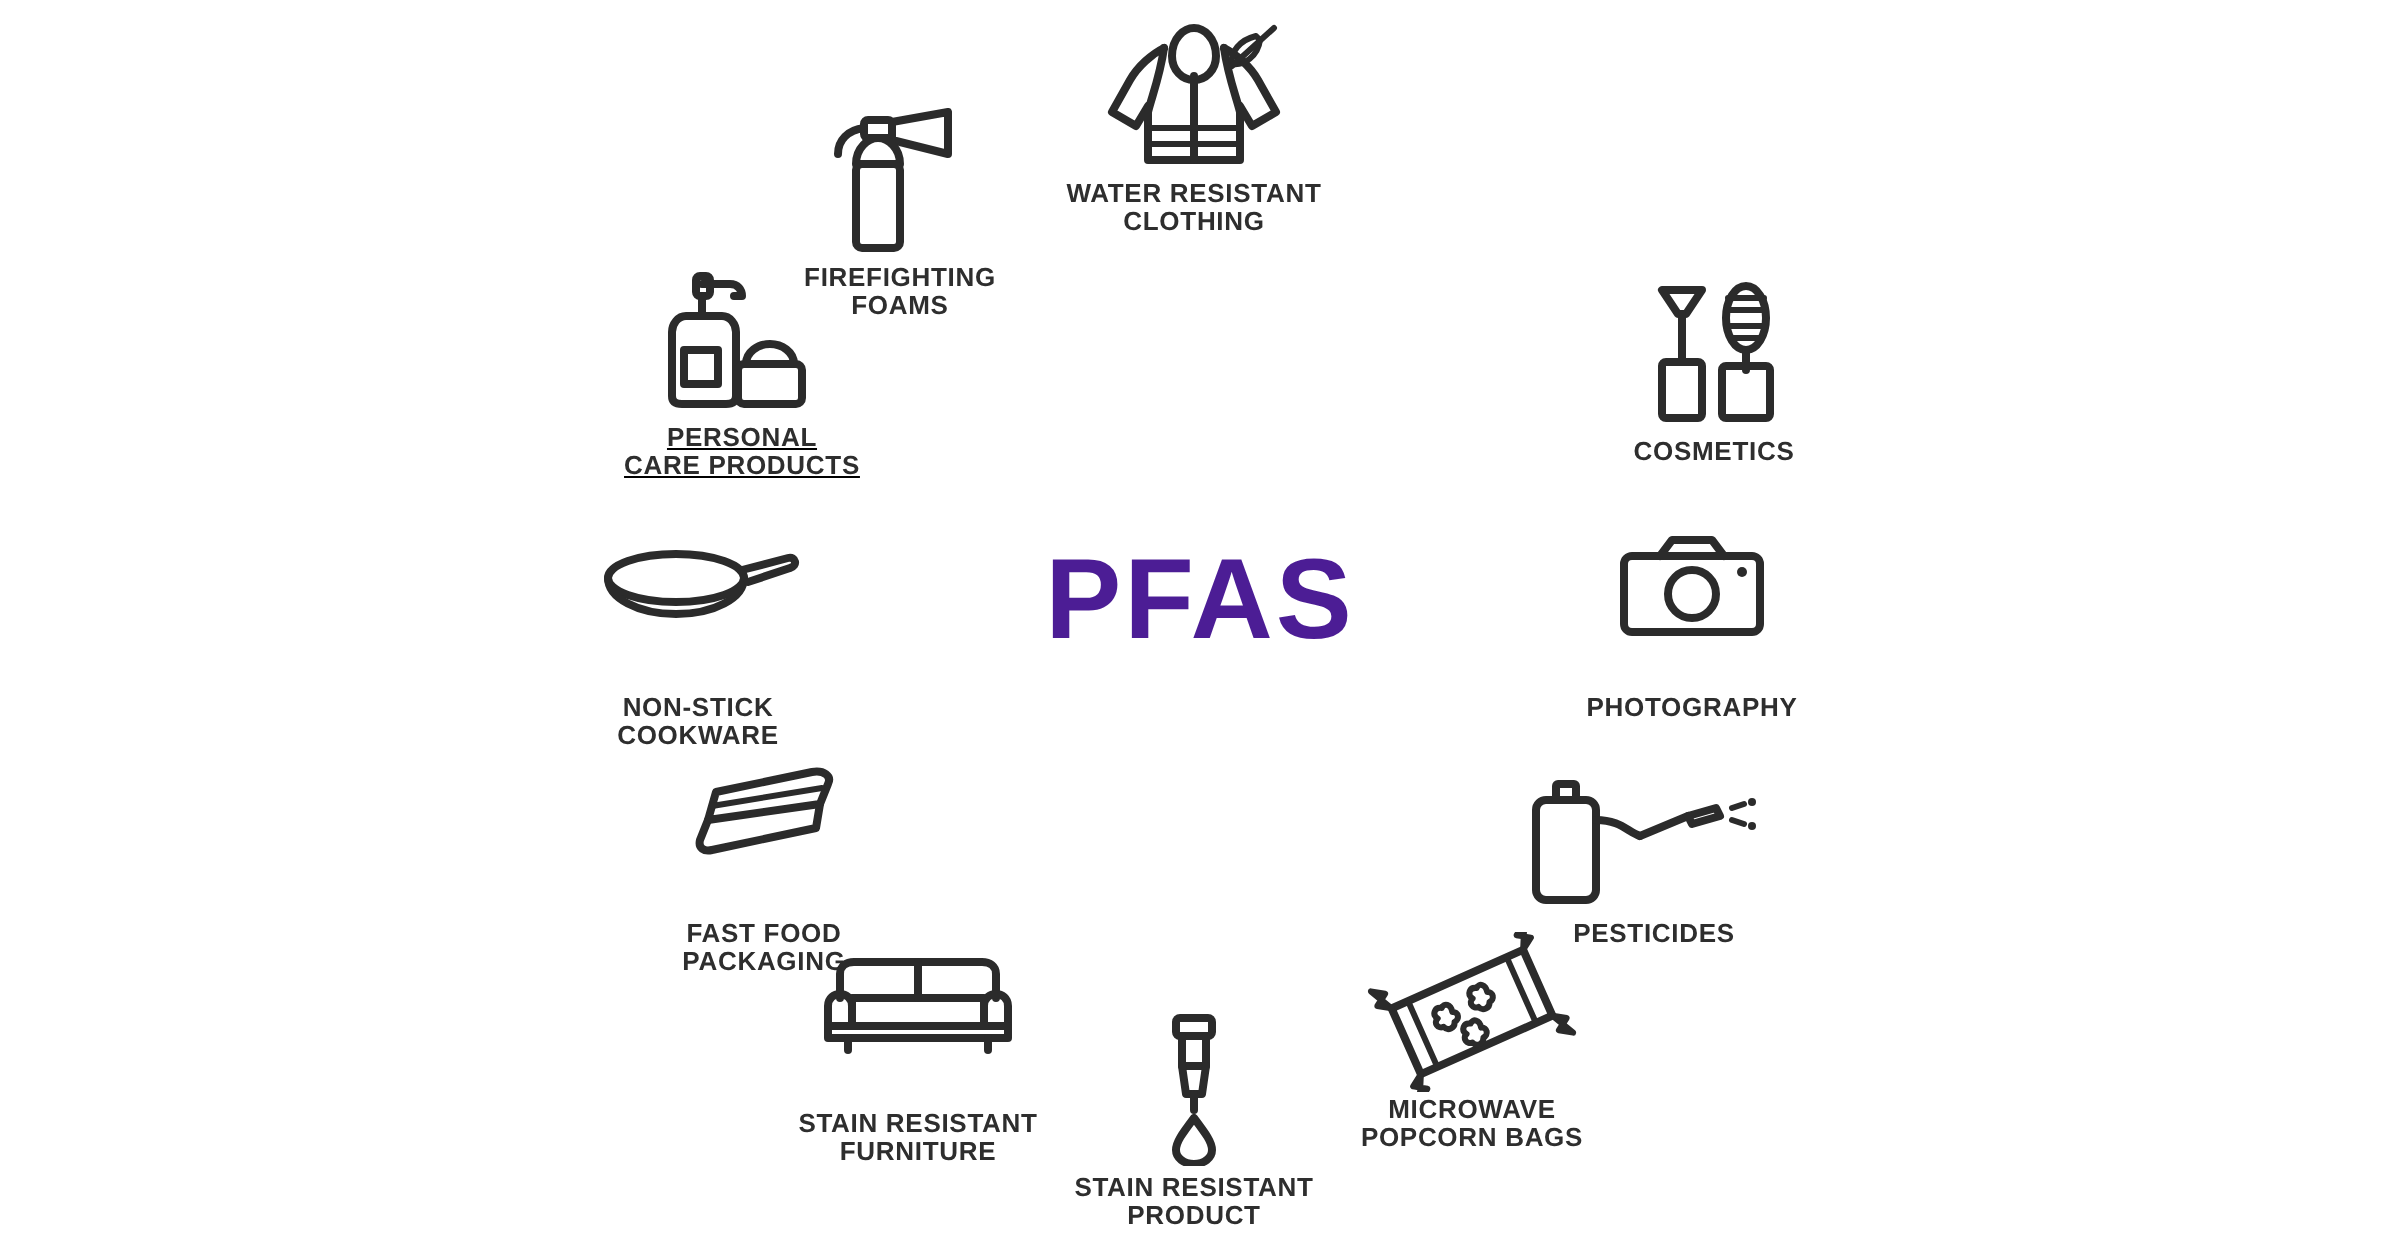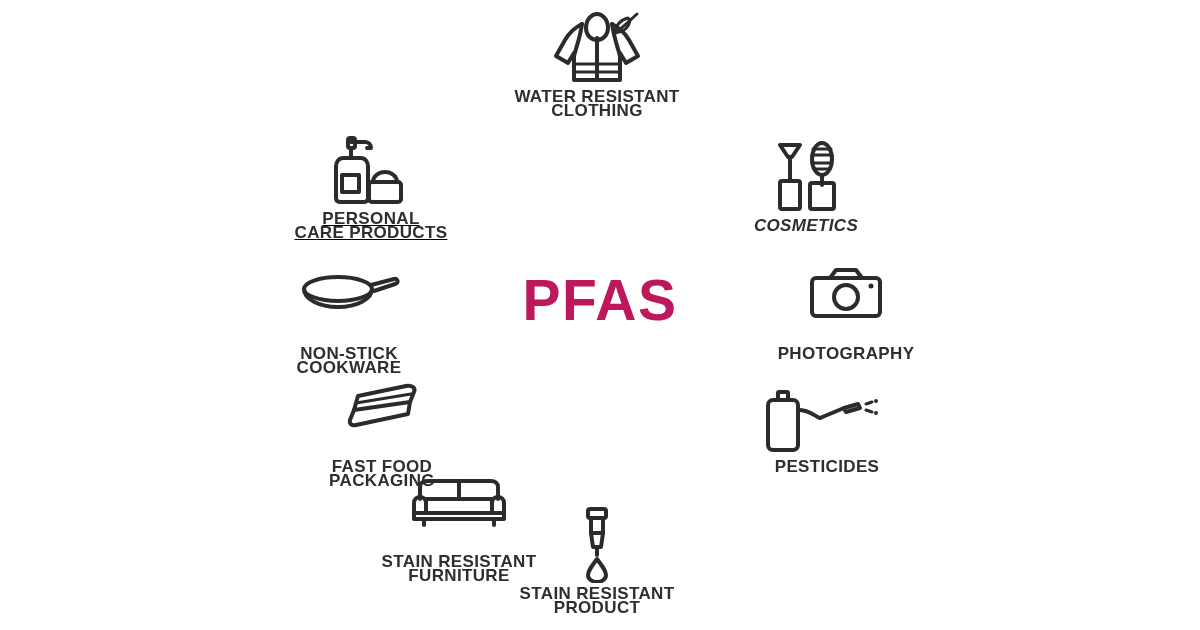--- a/index.html
+++ b/index.html
@@ -21,21 +21,21 @@
   .center-word {
     position: absolute;
     left: 0;
     top: 272px;
     width: 1200px;
     text-align: center;
     font-family: "Liberation Sans", "DejaVu Sans", sans-serif;
     font-size: 57px;
     font-weight: bold;
     letter-spacing: 1.5px;
-    color: #be185d;
+    color: #4c1d95;
     line-height: 1;
     user-select: none;
   }
 
   
   .node {
     position: absolute;
     width: 200px;
     margin-left: -100px; 
     text-align: center;
@@ -46,21 +46,21 @@
     line-height: 0;
   }
   .node svg {
     display: inline-block;
     vertical-align: bottom;
   }
   .node .caption {
     display: block;
     margin-top: 4px;
     font-family: "Liberation Sans", "DejaVu Sans", sans-serif;
-    font-size: 17px;
+    font-size: 13px;
     font-weight: bold;
     letter-spacing: 0.35px;
     line-height: 14px;
     color: #2e2e2e;
     text-transform: uppercase;
     white-space: pre-line;
     user-select: none;
   }
 
   
@@ -101,39 +101,52 @@
         <line class="ico-thin" x1="33" y1="56" x2="77" y2="56"></line>
         <line class="ico-thin" x1="33" y1="64" x2="77" y2="64"></line>
         <path class="ico-thin" d="M86 10 C78 12, 73 18, 74 24 C80 25, 87 20, 88 12 Z"></path>
         <line class="ico-thin" x1="74" y1="25" x2="95" y2="6"></line>
       </svg>
     </span>
     <span class="caption">WATER RESISTANT
 CLOTHING</span>
   </div>
 
+  <div class="node" style="left:450px; top:50px;">
+    <span class="icon-wrap">
+      <svg width="96" height="78" viewBox="0 0 96 78">
+        <rect class="ico" x="30" y="10" width="14" height="9" rx="2"></rect>
+        <path class="ico" d="M30 14 C22 15, 17 20, 17 27"></path>
+        <path class="ico" d="M44 11 L72 6 L72 27 L44 20 Z"></path>
+        <path class="ico" d="M26 32 C26 24, 32 19, 37 19 C42 19, 48 24, 48 32 Z"></path>
+        <rect class="ico" x="26" y="32" width="22" height="42" rx="3"></rect>
+      </svg>
+    </span>
+    <span class="caption">FIREFIGHTING
+FOAMS</span>
+  </div>
 
 
   <div class="node" style="left:371px; top:130px;text-decoration:underline;">
     <span class="icon-wrap">
       <svg width="100" height="78" viewBox="0 0 100 78">
         <path class="ico" d="M30 12 L44 12 C48 12, 50 15, 50 18 L46 18"></path>
         <rect class="ico" x="27" y="8" width="7" height="10" rx="2"></rect>
         <line class="ico" x1="30" y1="18" x2="30" y2="28"></line>
         <path class="ico" d="M22 28 L40 28 C44 28, 47 32, 47 36 L47 68 C47 71, 45 72, 42 72 L20 72 C17 72, 15 71, 15 68 L15 36 C15 32, 18 28, 22 28 Z"></path>
         <rect class="ico" x="21" y="45" width="17" height="17"></rect>
         <path class="ico" d="M52 52 C52 46, 58 42, 64 42 C70 42, 76 46, 76 52"></path>
         <rect class="ico" x="48" y="52" width="32" height="20" rx="3"></rect>
       </svg>
     </span>
     <span class="caption">PERSONAL
 CARE PRODUCTS</span>
   </div>
 
-  <div class="node" style="left:806px; top:137px;font-style:italic;">
+  <div class="node" style="left:857px; top:137px;">
     <span class="icon-wrap">
       <svg width="105" height="78" viewBox="0 0 105 78">
         <path class="ico" d="M26 8 L46 8 L38 20 L34 20 Z"></path>
         <line class="ico" x1="36" y1="20" x2="36" y2="44"></line>
         <rect class="ico" x="26" y="44" width="20" height="28" rx="2"></rect>
         <ellipse class="ico" cx="68" cy="22" rx="10" ry="16"></ellipse>
         <line class="ico" x1="68" y1="38" x2="68" y2="48"></line>
         <rect class="ico" x="56" y="46" width="24" height="26" rx="2"></rect>
         <path class="ico-thin" d="M59 12 L77 12 M58 18 L78 18 M58 26 L78 26 M60 32 L76 32"></path>
       </svg>
@@ -203,20 +216,40 @@
         <line class="ico" x1="55" y1="8" x2="55" y2="26"></line>
         <path class="ico" d="M10 40 L100 40 L100 46 L10 46 Z"></path>
         <line class="ico" x1="20" y1="46" x2="20" y2="52"></line>
         <line class="ico" x1="90" y1="46" x2="90" y2="52"></line>
       </svg>
     </span>
     <span class="caption">STAIN RESISTANT
 FURNITURE</span>
   </div>
 
+  <div class="node" style="left:736px; top:466px;">
+    <span class="icon-wrap">
+      <svg width="120" height="80" viewBox="0 0 120 80">
+        <g transform="rotate(-24 60 40)">
+          <path class="ico" d="M24 22 L96 22 L96 58 L24 58 Z"></path>
+          <path class="ico-thin" d="M24 22 L18 18 L24 14 L18 10 L24 22"></path>
+          <path class="ico-thin" d="M24 58 L18 62 L24 66 L18 70 L24 58"></path>
+          <path class="ico-thin" d="M96 22 L102 18 L96 14 L102 10 L96 22"></path>
+          <path class="ico-thin" d="M96 58 L102 62 L96 66 L102 70 L96 58"></path>
+          <line class="ico-thin" x1="33" y1="22" x2="33" y2="58"></line>
+          <line class="ico-thin" x1="87" y1="22" x2="87" y2="58"></line>
+          <path class="ico-thin" d="M47 32 C44 30, 41 33, 43 36 C40 37, 41 41, 44 41 C45 44, 49 44, 50 41 C53 41, 54 37, 51 36 C52 32, 49 30, 47 32 Z"></path>
+          <path class="ico-thin" d="M67 30 C64 28, 61 31, 63 34 C60 35, 61 39, 64 39 C65 42, 69 42, 70 39 C73 39, 74 35, 71 34 C72 30, 69 28, 67 30 Z"></path>
+          <path class="ico-thin" d="M57 45 C54 43, 51 46, 53 49 C50 50, 51 54, 54 54 C55 57, 59 57, 60 54 C63 54, 64 50, 61 49 C62 45, 59 43, 57 45 Z"></path>
+        </g>
+      </svg>
+    </span>
+    <span class="caption">MICROWAVE
+POPCORN BAGS</span>
+  </div>
 
   <div class="node" style="left:597px; top:505px;">
     <span class="icon-wrap">
       <svg width="80" height="78" viewBox="0 0 80 78">
         <rect class="ico" x="31" y="4" width="18" height="9" rx="2"></rect>
         <path class="ico" d="M34 13 L34 28 L46 28 L46 13"></path>
         <path class="ico" d="M34 28 L36 42 L44 42 L46 28"></path>
         <line class="ico" x1="40" y1="42" x2="40" y2="50"></line>
         <path class="ico" d="M40 54 C34 62, 31 66, 31 70 C31 74, 35 77, 40 77 C45 77, 49 74, 49 70 C49 66, 46 62, 40 54 Z"></path>
       </svg>

